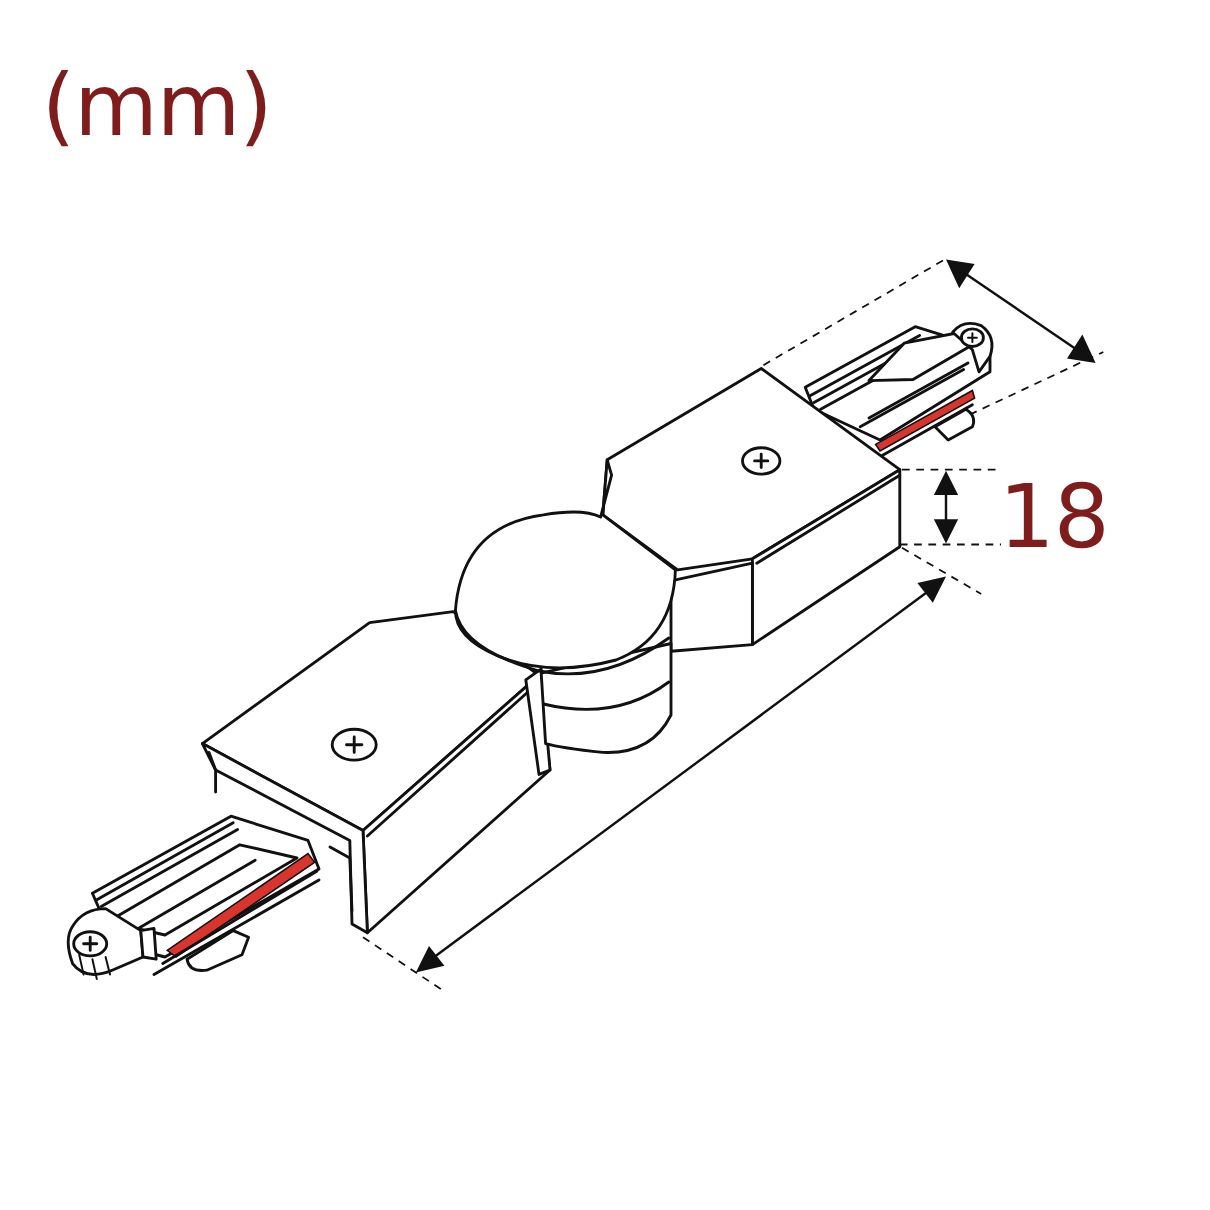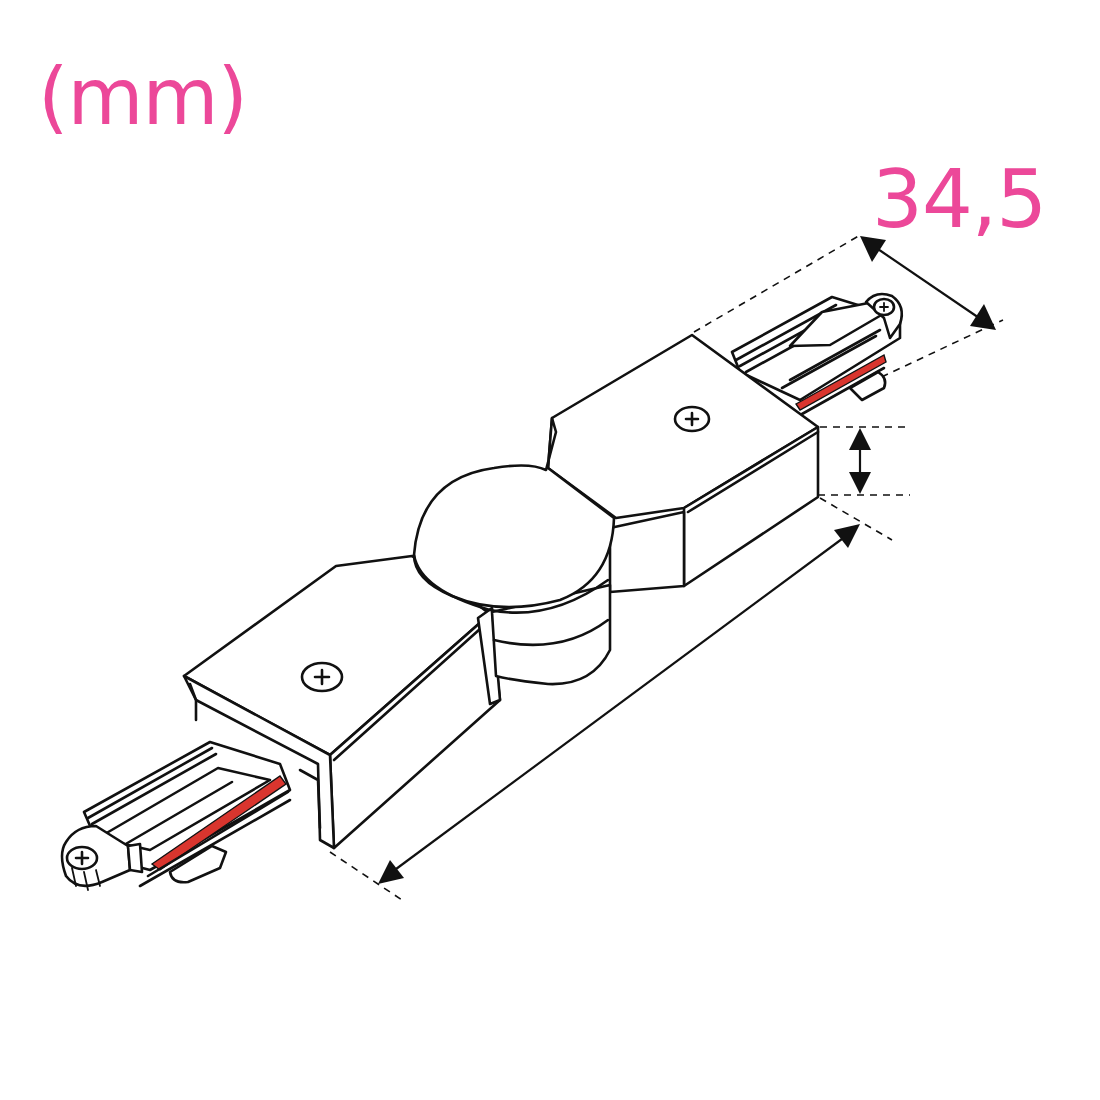--- a/index.html
+++ b/index.html
@@ -1,21 +1,21 @@
 <!DOCTYPE html>
 <html><head>
   <meta charset="utf-8">
   <style>
     html, body { margin: 0; padding: 0; background: #ffffff; }
     body { width: 1100px; height: 1100px; position: relative; overflow: hidden; }
     .canvas { position: absolute; left: 0; top: 0; width: 1100px; height: 1100px; }
     .label {
       position: absolute;
       font-family: "DejaVu Sans", sans-serif;
-      color: #ec4899;
+      color: #7f1d1d;
       font-weight: 400;
       line-height: 1;
       white-space: nowrap;
       letter-spacing: -1px;
     }
     .unit-label { left: 38px; top: 58px; font-size: 78px; }
     .dim-width { left: 872px; top: 160px; font-size: 80px; }
     .dim-height { left: 908px; top: 430px; font-size: 80px; }
     .dim-length { left: 634px; top: 700px; font-size: 80px; }
     svg .o { fill: #ffffff; stroke: #111111; stroke-width: 2.6; stroke-linejoin: round; stroke-linecap: round; }
@@ -136,14 +136,14 @@
       <path class="o" d="M492,612 L610,585 L610,650 Q592,686 548,684 Q510,680 496,676 Z"></path>
       <path class="l" d="M494,640 Q560,656 608,620"></path>
 
       <path class="o" d="M414,555 Q420,478 494,468 Q530,462 546,470 L556,432 L552,418 L548,468 L614,518 Q612,580 560,600 Q500,616 452,596 Q414,580 414,555 Z"></path>
       <path class="l" d="M414,555 Q420,590 490,610 Q550,622 608,580"></path>
     </g>
 
   </svg>
 
   <span class="label unit-label">(mm)</span>
-  <span class="label dim-width">34,5</span>
+  <span class="label dim-height">18</span>
 </div>
 
 </body></html>

